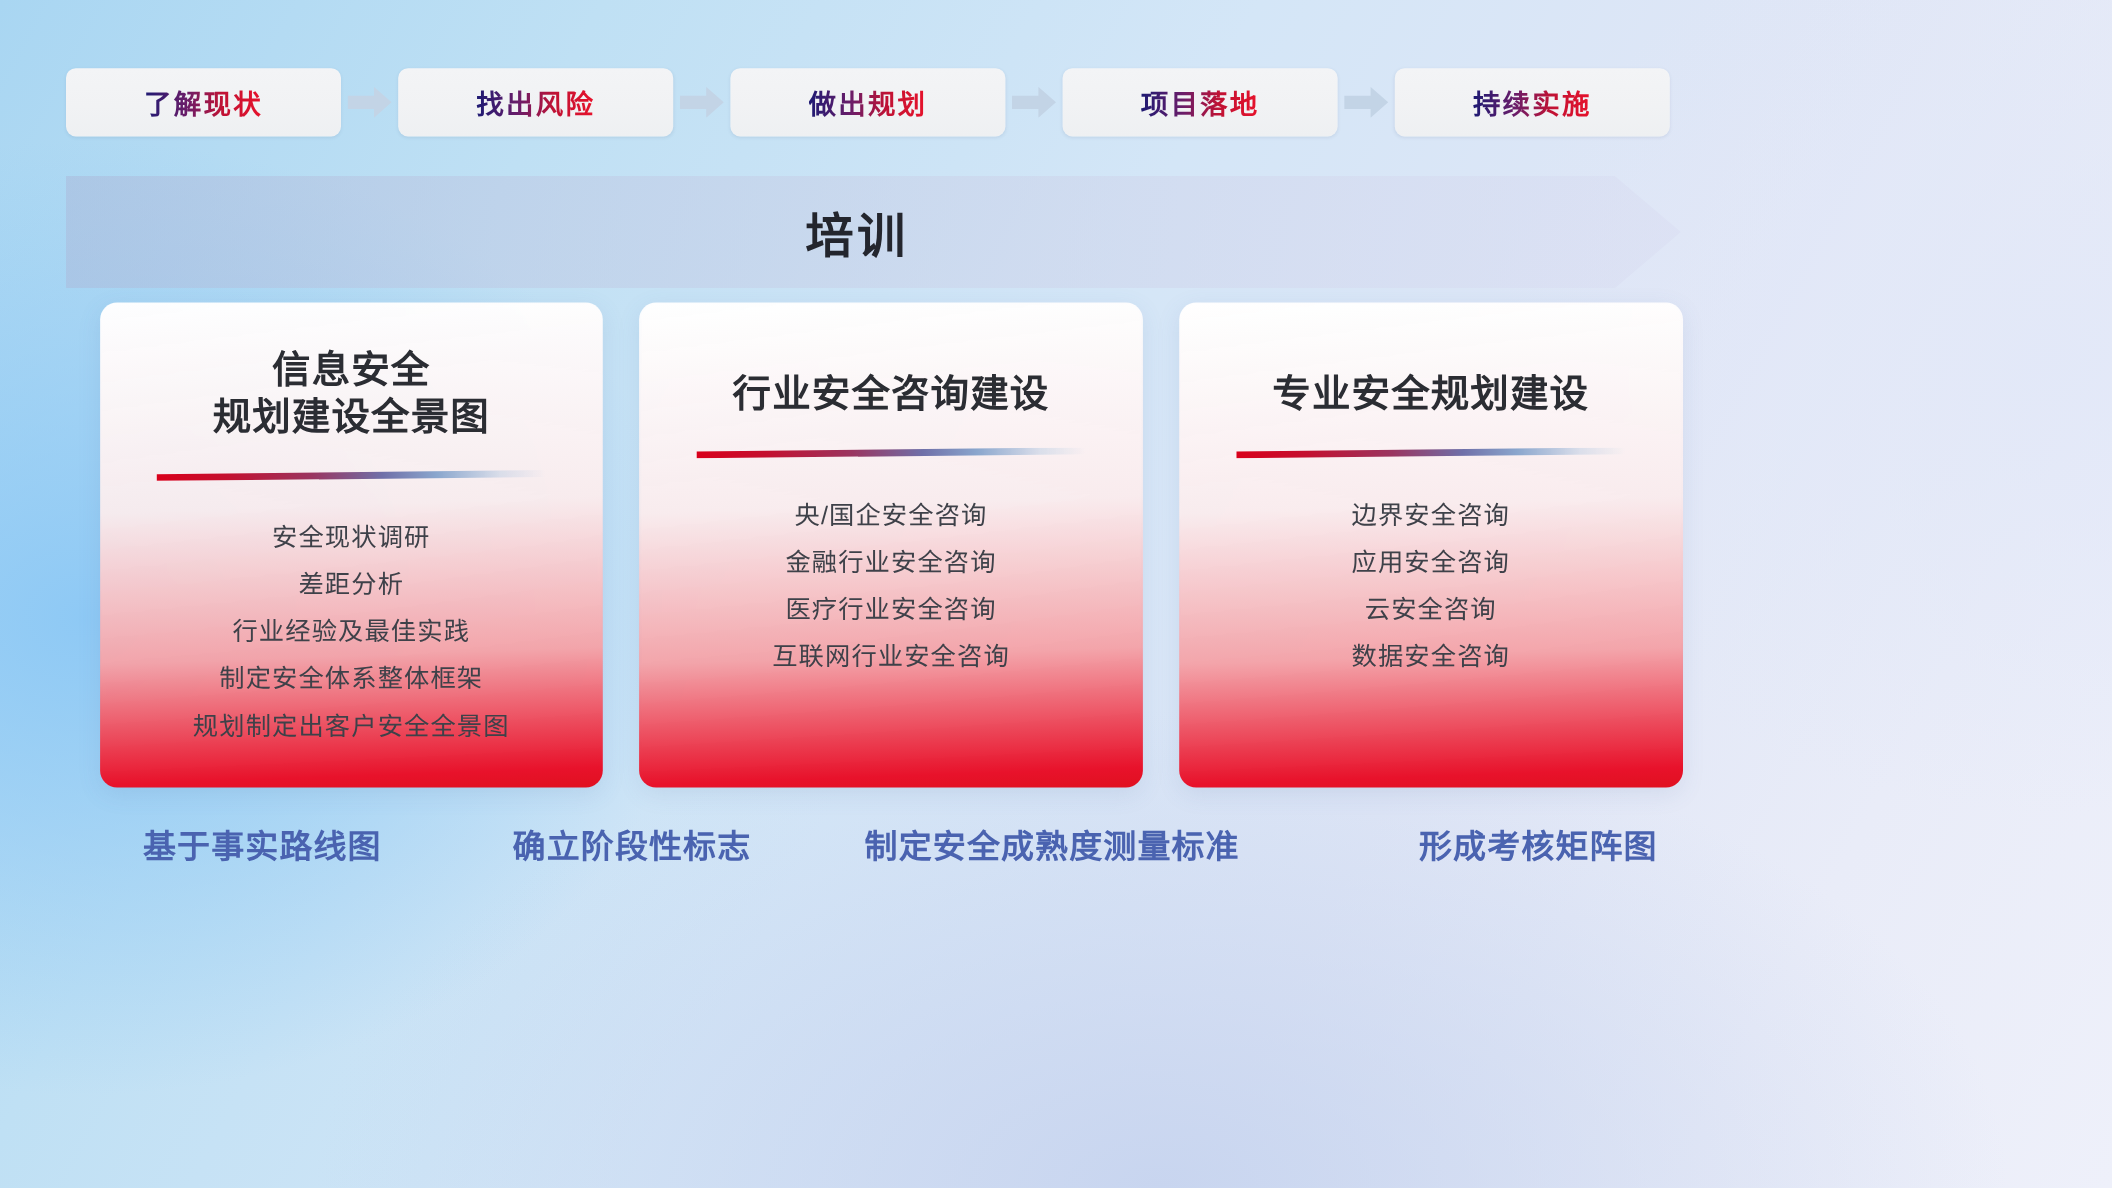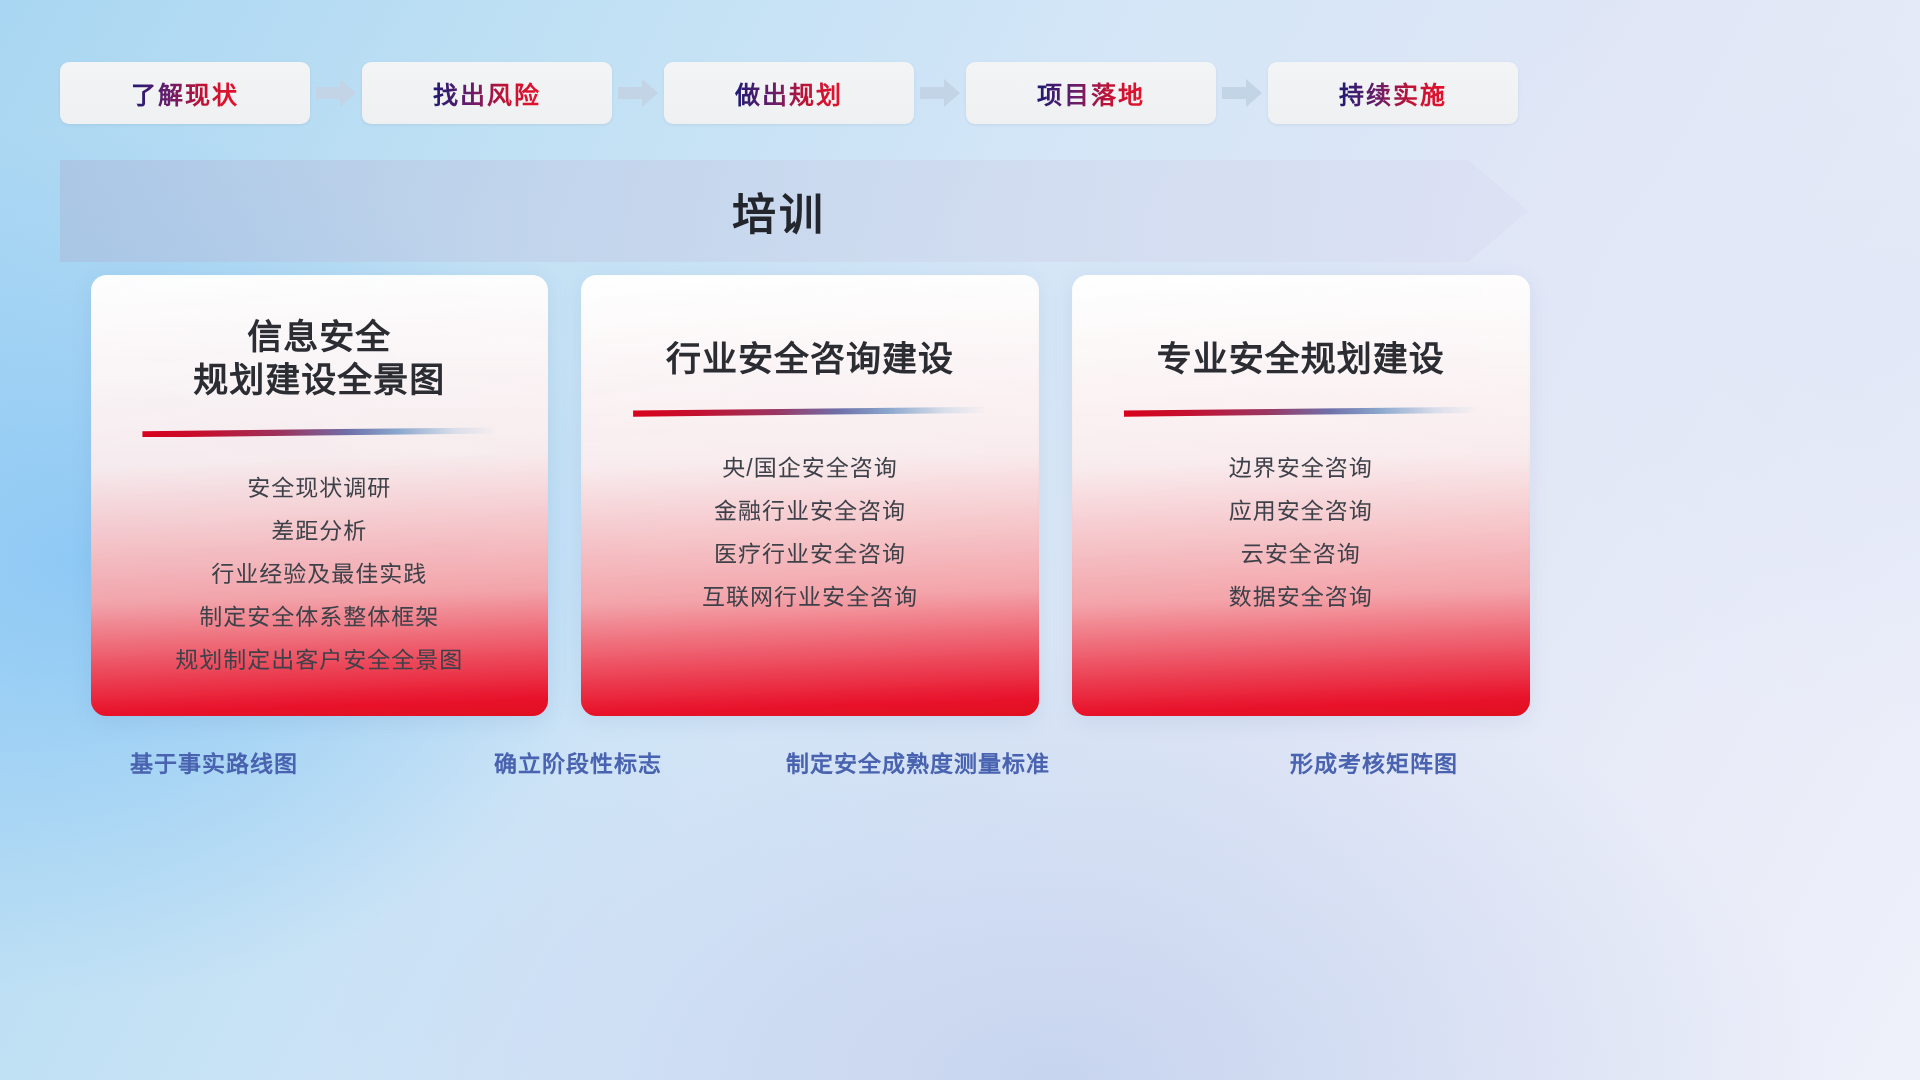--- a/index.html
+++ b/index.html
@@ -197,21 +197,21 @@
   
   #footer-captions {
     position: absolute;
     top: 745px;
     left: 0;
     width: 1920px;
     height: 44px;
   }
   .footer-caption {
     position: absolute;
-    font-size: 23px;
+    font-size: 30px;
     font-weight: 700;
     letter-spacing: 1px;
     color: #4a63b0;
     white-space: nowrap;
   }
 </style>
 </head>
 <body>
 
 <div id="slide">
@@ -297,18 +297,18 @@
         <li>边界安全咨询</li>
         <li>应用安全咨询</li>
         <li>云安全咨询</li>
         <li>数据安全咨询</li>
       </ul>
     </div>
   </div>
 
   <div id="footer-captions">
     <div class="footer-caption" style="left:130px;">基于事实路线图</div>
-    <div class="footer-caption" style="left:466px;margin-left:28px;">确立阶段性标志</div>
+    <div class="footer-caption" style="left:466px;">确立阶段性标志</div>
     <div class="footer-caption" style="left:786px;font-family:Liberation Mono, monospace;">制定安全成熟度测量标准</div>
     <div class="footer-caption" style="left:1290px;">形成考核矩阵图</div>
   </div>
 
 </div>
 
 </body></html>

